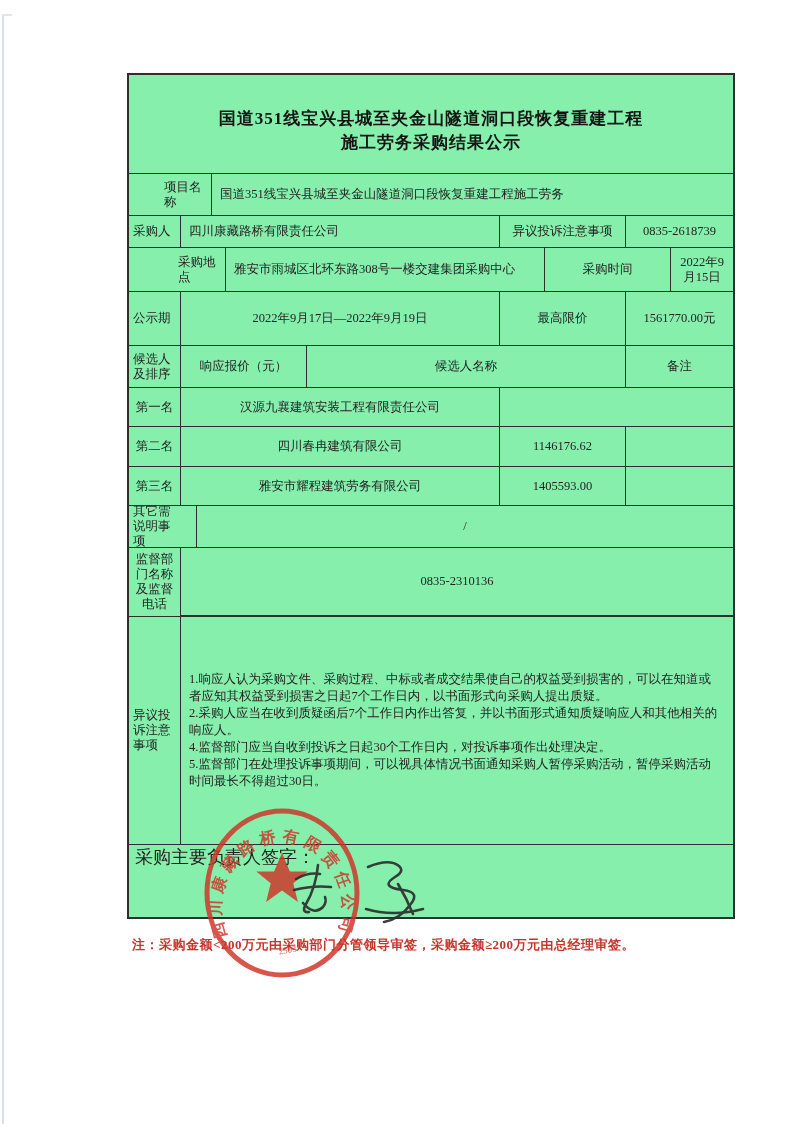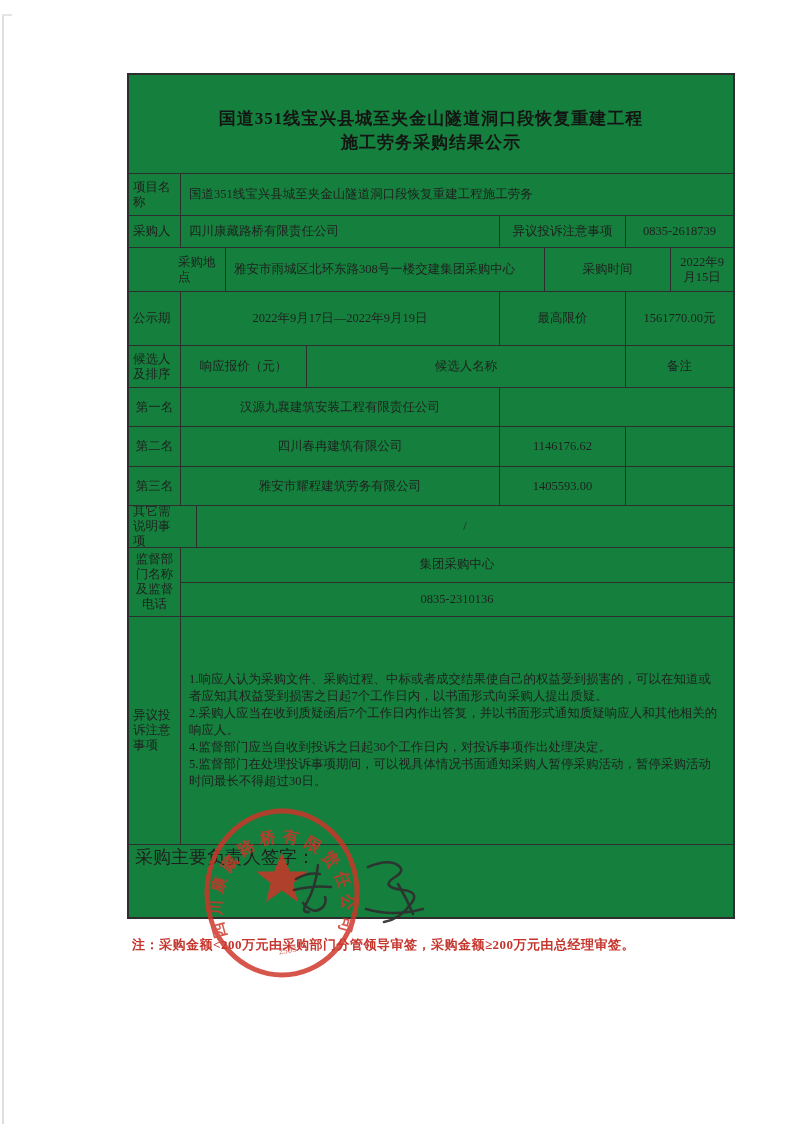--- a/index.html
+++ b/index.html
@@ -7,40 +7,40 @@
     width:800px;height:1131px;position:relative;background:#ffffff;
     font-family:"Liberation Serif","DejaVu Serif",serif;
     color:#1f1f1f;overflow:hidden;
   }
   .scan-edge-left{position:absolute;left:2px;top:14px;width:2px;height:1110px;background:#dcdfe2;}
   .scan-edge-top{position:absolute;left:2px;top:14px;width:10px;height:2px;background:#e3e6e8;}
 
   
   .doc-table{
     position:absolute;left:127px;top:73px;width:608px;
-    border:2px solid #2e2e2e;background:#15803d;box-sizing:border-box;
+    border:2px solid #2e2e2e;background:#86efac;box-sizing:border-box;
   }
   .trow{display:flex;border-top:1px solid #2e2e2e;box-sizing:border-box;}
   .trow:first-child{border-top:none;}
   .tcell{border-left:1px solid #2e2e2e;box-sizing:border-box;display:flex;align-items:center;
          padding:2px 4px;font-size:12.5px;line-height:15px;overflow:hidden;}
   .tcell:first-child{border-left:none;}
   .c1{width:51px;flex:none;}
   .c2{width:319px;flex:none;}
   .c3{width:126px;flex:none;}
   .c4{flex:1;}
   .lab{justify-content:flex-start;text-align:left;}
   .lab-c{justify-content:center;text-align:center;}
   .val-l{justify-content:flex-start;text-align:left;padding-left:8px;}
   .val-c{justify-content:center;text-align:center;}
 
   .row-title{height:98px;display:block;border-top:none;}
   .title-inner{padding-top:32px;text-align:center;font-weight:bold;font-size:17px;
                line-height:24px;letter-spacing:1px;color:#141414;}
-  .row-project{height:42px;}
+  .row-project{height:42px;padding-left:31px;}
   .row-purchaser{height:32px;}
   .row-location{height:44px;padding-left:45px;}
   .row-publicity{height:54px;}
   .row-candhead{height:42px;}
   .row-rank1{height:39px;}
   .row-rank2{height:40px;}
   .row-rank3{height:39px;}
   .row-other{height:42px;gap:16px;}
   .row-supervision{height:69px;}
   .row-objection{height:228px;}
@@ -131,21 +131,20 @@
   </div>
 
   <div class="trow row-other">
     <div class="tcell c1 lab">其它需说明事项</div>
     <div class="tcell c4 val-c">/</div>
   </div>
 
   <div class="trow row-supervision">
     <div class="tcell c1 lab-c">监督部门名称及监督电话</div>
     <div class="tcell c4 sup-stack">
-      <div class="sup-half">集团采购中心</div>
       <div class="sup-half">0835-2310136</div>
     </div>
   </div>
 
   <div class="trow row-objection">
     <div class="tcell c1 lab">异议投诉注意事项</div>
     <div class="tcell c4 objection-cell">
       <div>1.响应人认为采购文件、采购过程、中标或者成交结果使自己的权益受到损害的，可以在知道或者应知其权益受到损害之日起7个工作日内，以书面形式向采购人提出质疑。</div>
       <div>2.采购人应当在收到质疑函后7个工作日内作出答复，并以书面形式通知质疑响应人和其他相关的响应人。</div>
       <div>4.监督部门应当自收到投诉之日起30个工作日内，对投诉事项作出处理决定。</div>

